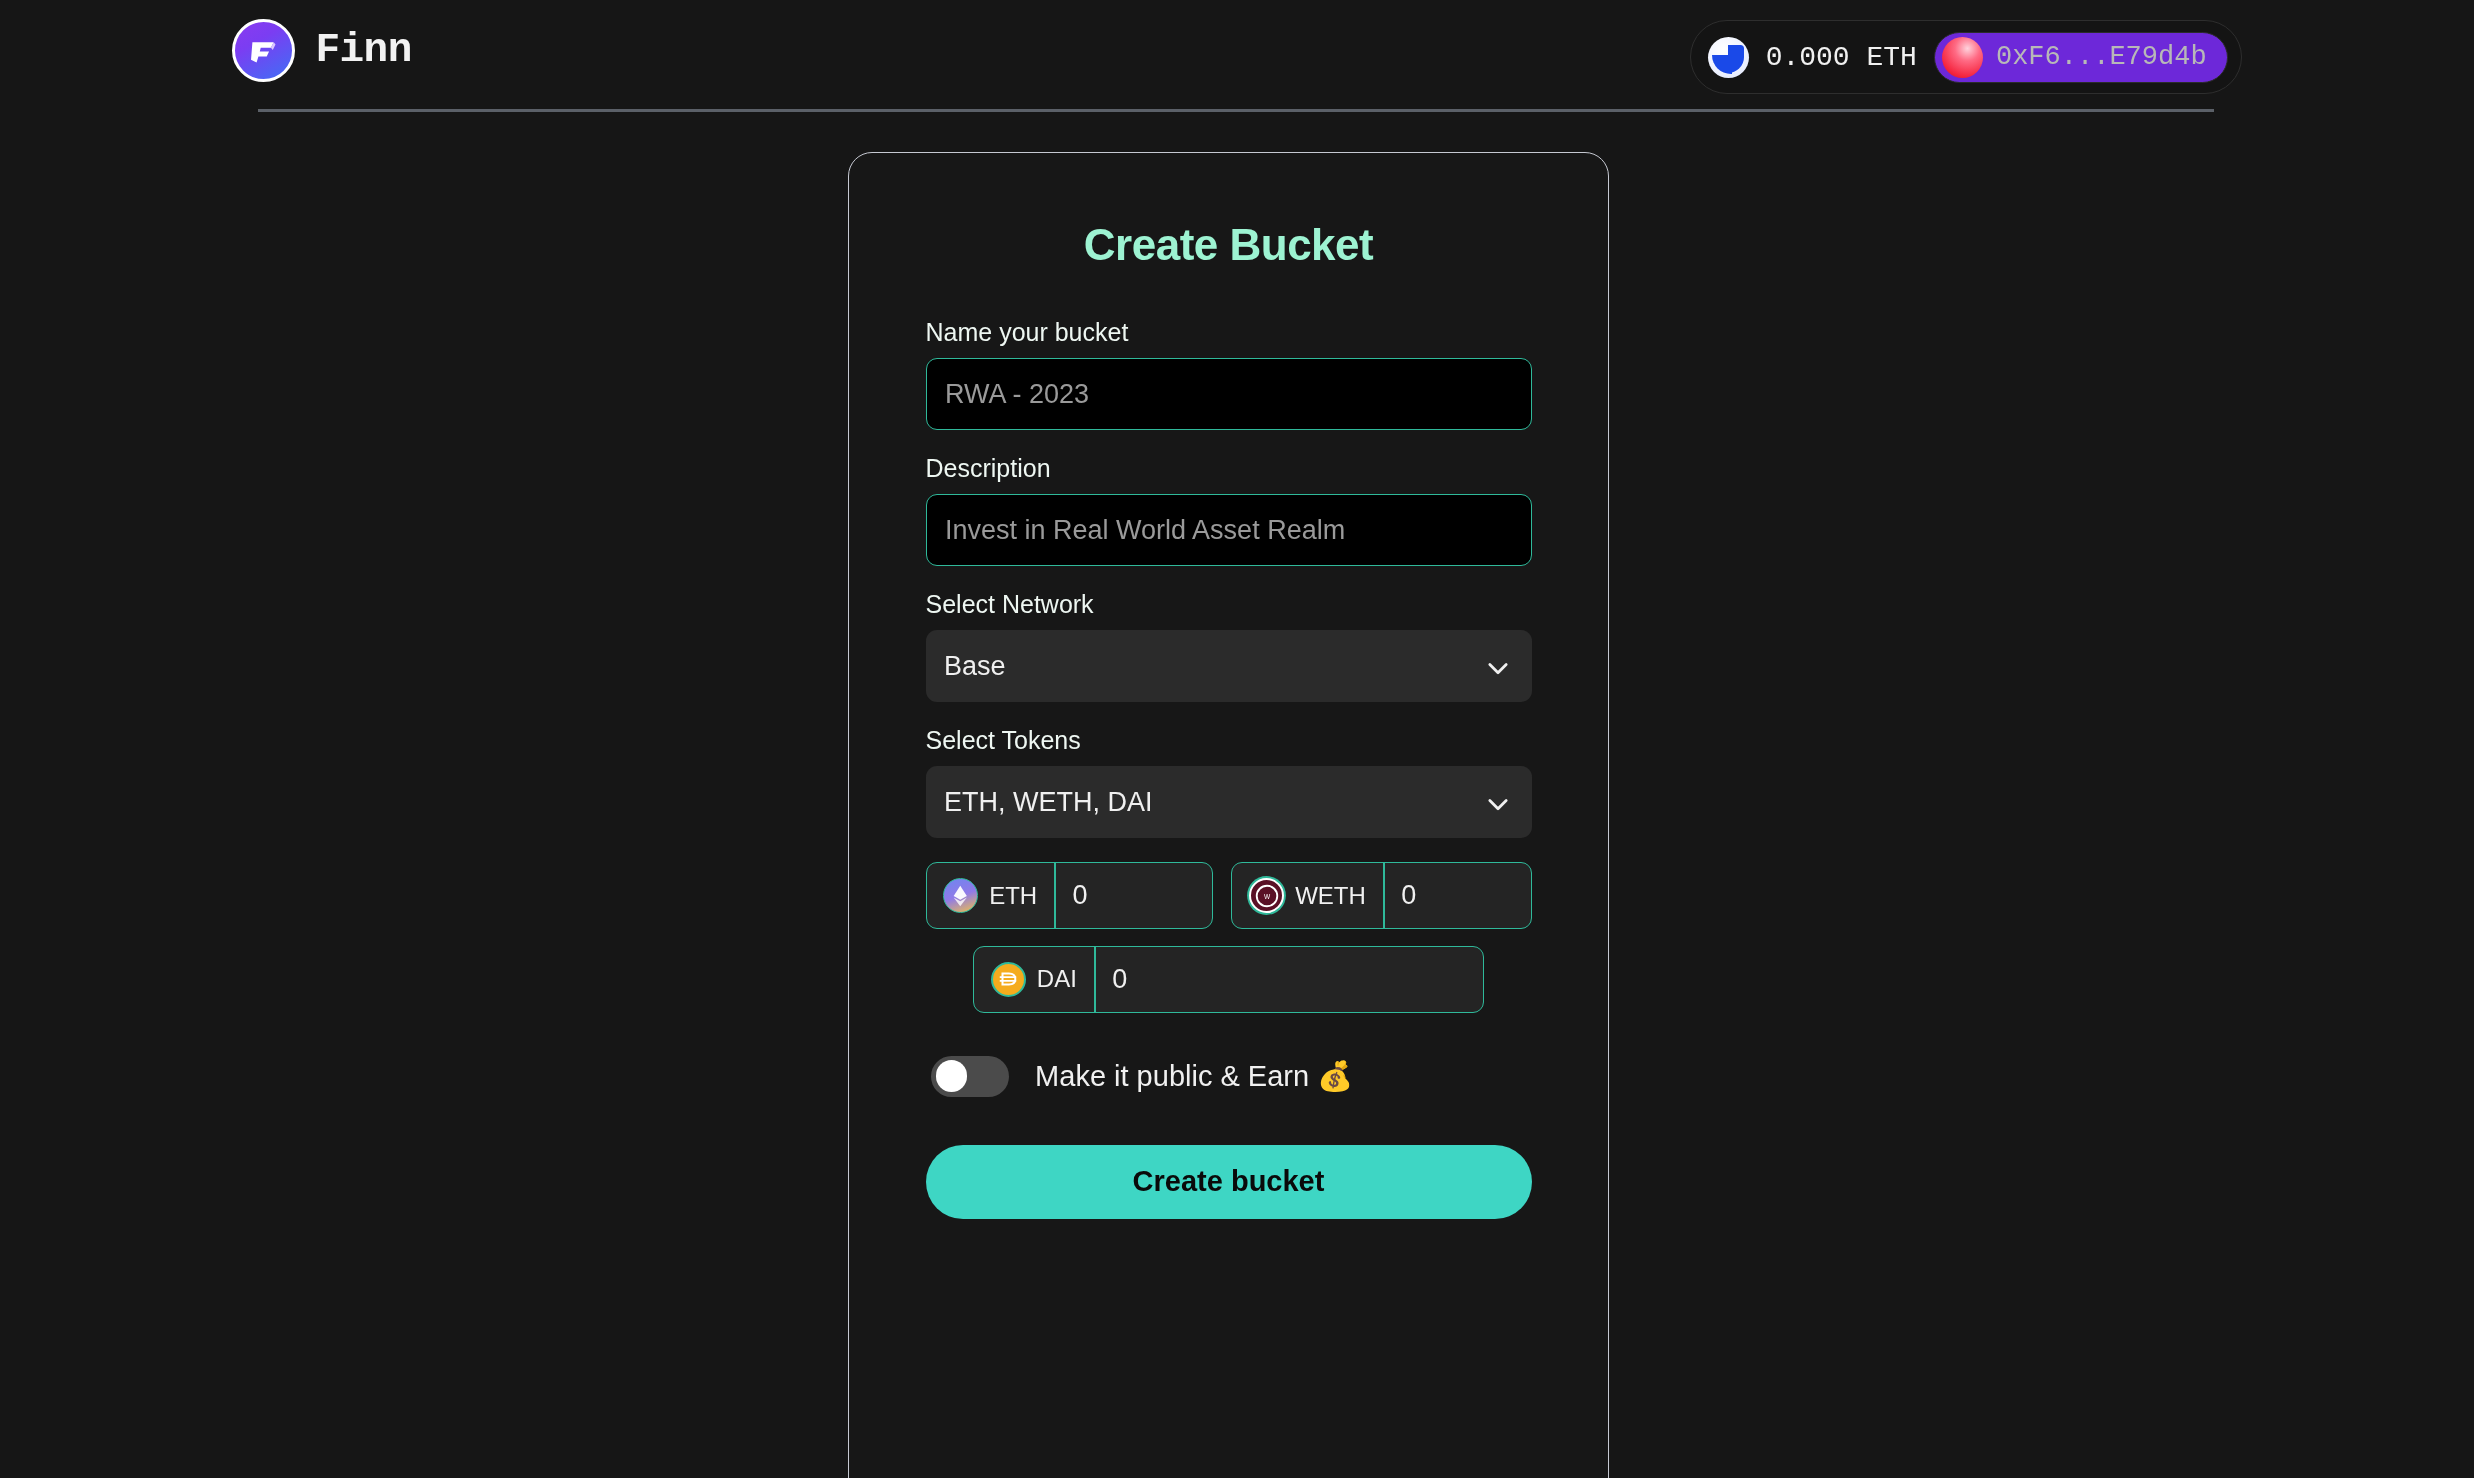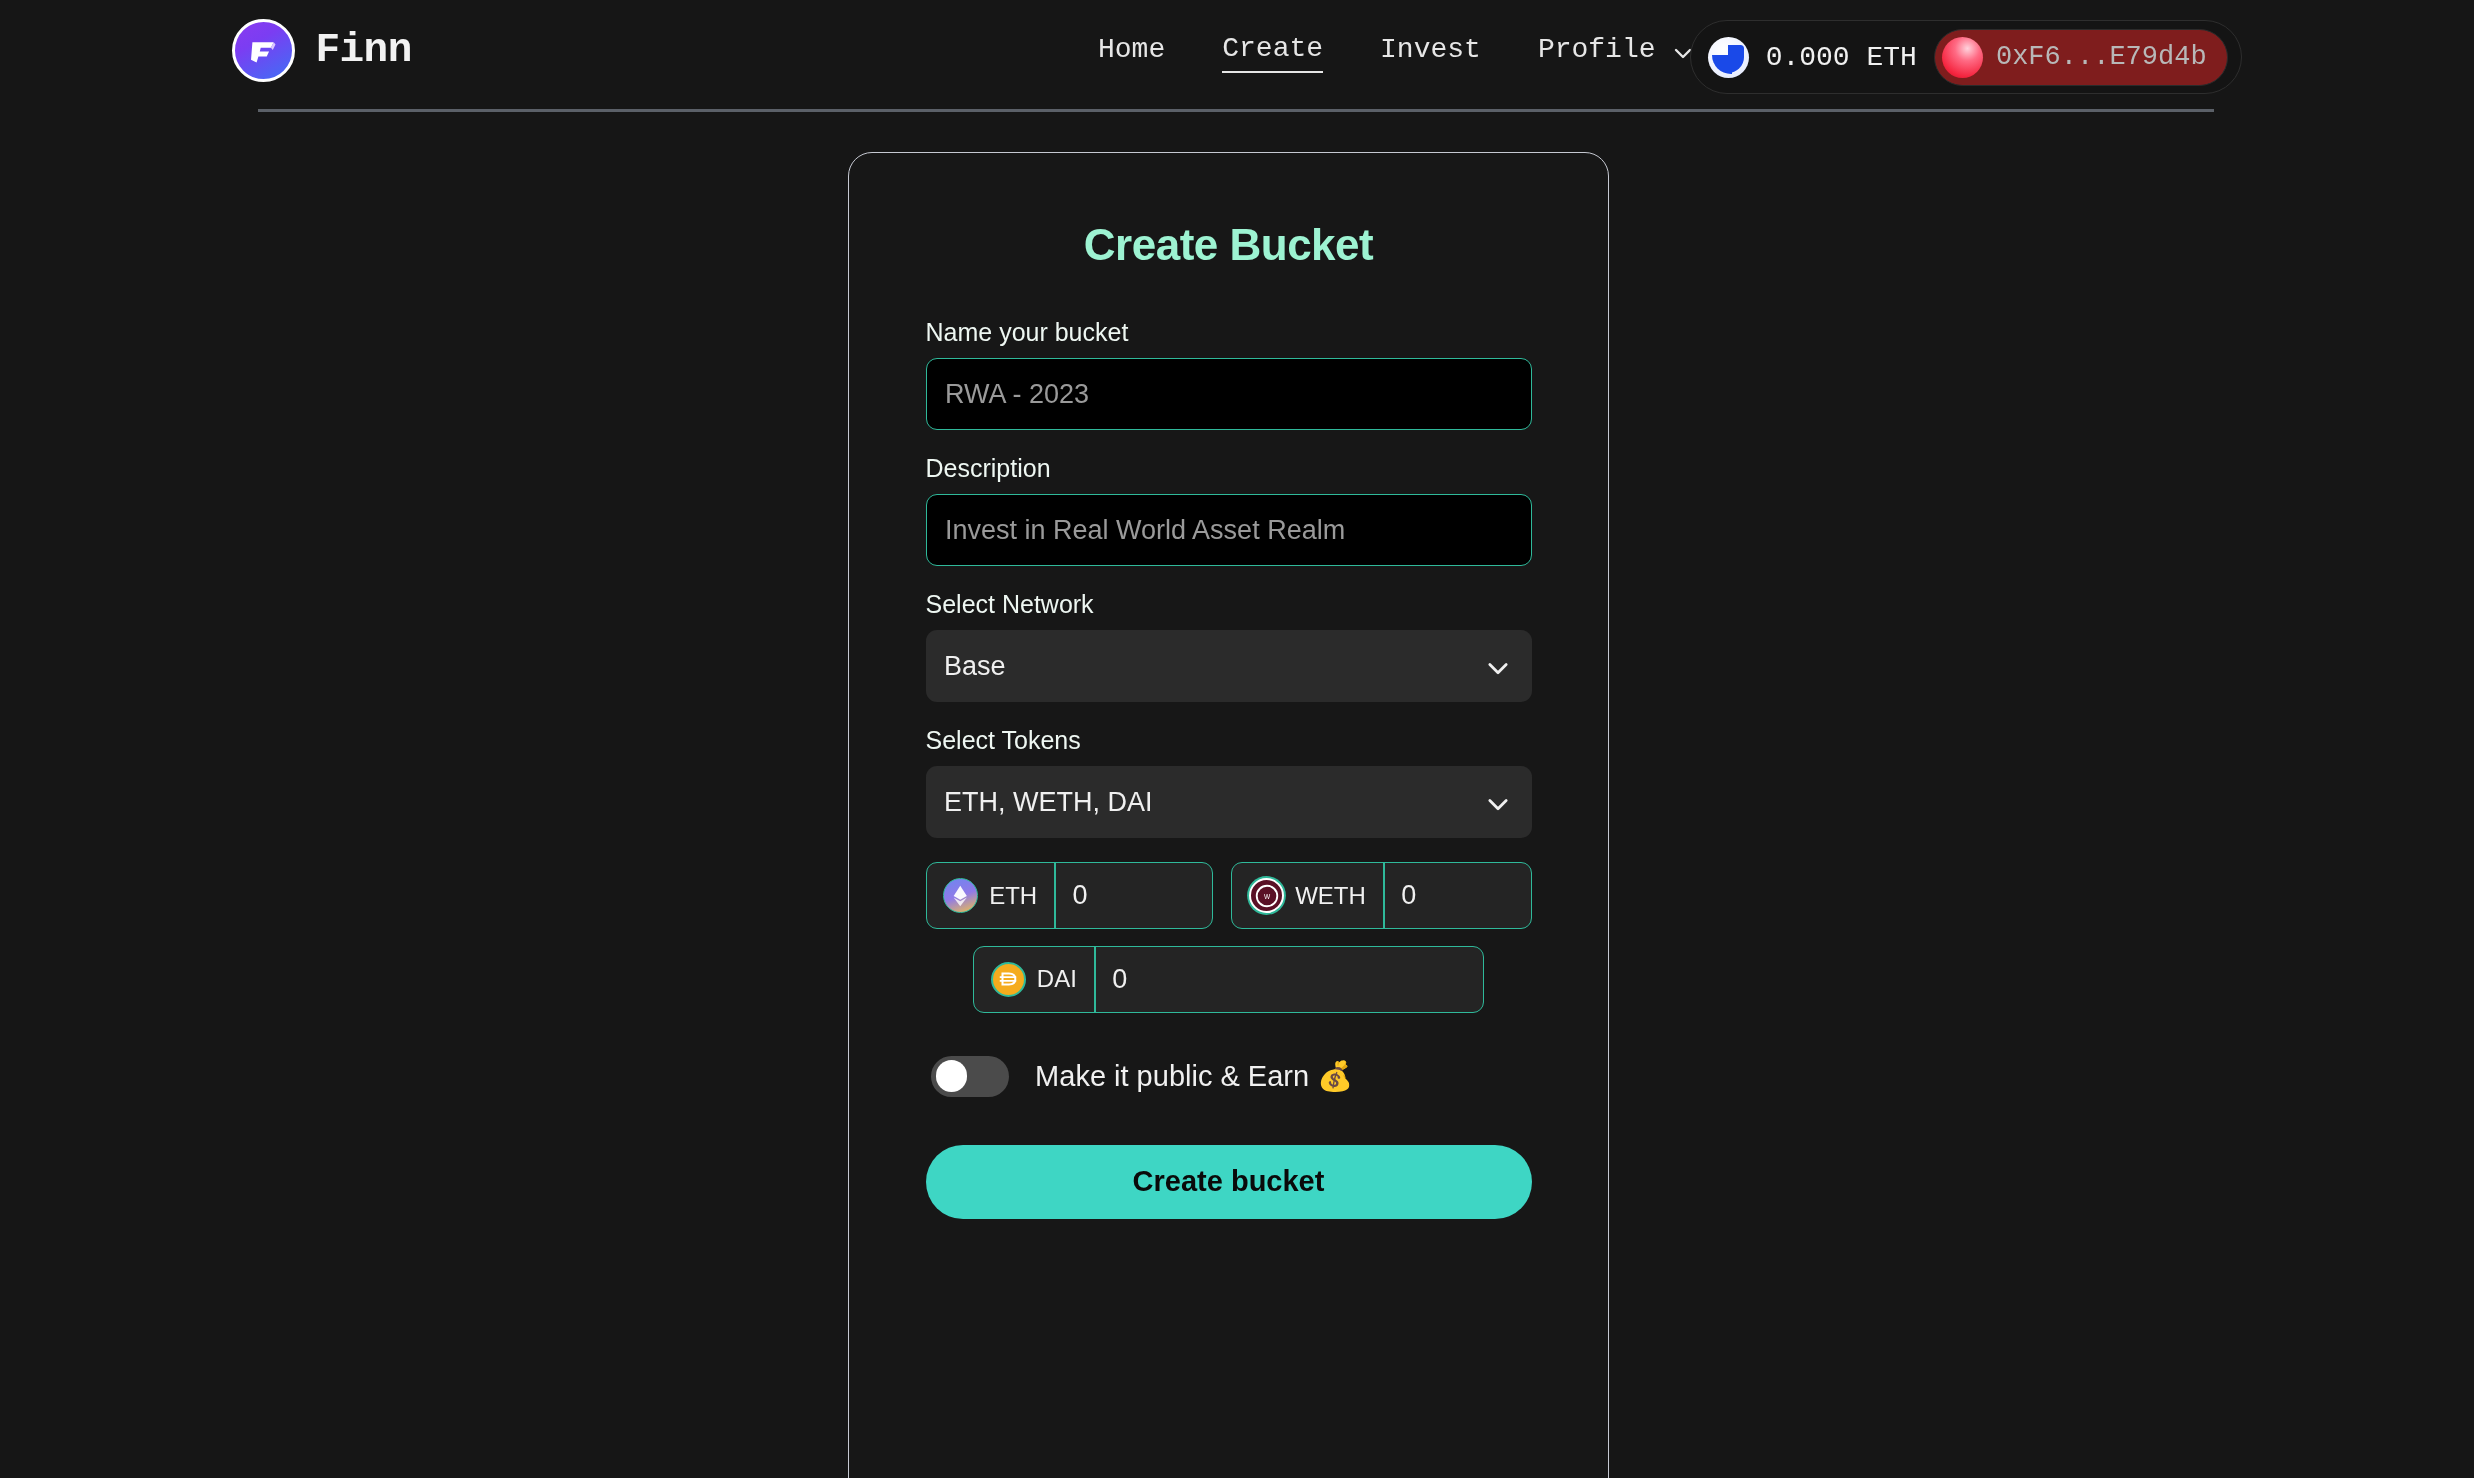--- a/index.html
+++ b/index.html
@@ -116,24 +116,24 @@
     border-top-right-radius: 3.7px;
     border-bottom-right-radius: 16.7px;
   }
   #wallet-balance {
     color: #f0f0f0;
     font-size: 28px;
     font-weight: 500;
     white-space: nowrap;
   }
   #address-pill {
-    height: 57px;
+    height: 51px;
     border: 1.9px solid #2b2b2b;
     border-radius: 29px;
-    background: #7f1d1d;
+    background: #6d28d9;
     display: flex;
     align-items: center;
     gap: 13px;
     padding: 0 20.4px 0 7.4px;
   }
   #avatar-blob {
     width: 41px; height: 41px;
     border-radius: 50%;
     background: radial-gradient(circle at 62% 28%, #ffd2dc 0%, #ff6a84 32%, #f5253f 72%, #c00d22 100%);
     flex: none;
@@ -345,33 +345,20 @@
   <div id="brand">
     <div id="logo-mark">
       <svg width="37" height="37" viewBox="0 0 40 40" aria-hidden="true">
         <path d="M8 11 L31 11 L28 17 L17 17 L16 21 L26 21 L23.5 26.5 L14.5 26.5 L12.5 33 L6.5 30 Z" fill="#ffffff"></path>
         <path d="M31 11 L33 13.5 L30 19.5 L28 17 Z" fill="#d9c6ff"></path>
       </svg>
     </div>
     <div id="brand-name">Finn</div>
   </div>
 
-  <div id="nav">
-    <div class="nav-item">Home</div>
-    <div class="nav-item active">Create</div>
-    <div class="nav-item">Invest</div>
-    <div id="nav-profile">
-      <span class="nav-item">Profile</span>
-      <span class="chev">
-        <svg width="24" height="24" viewBox="0 0 24 24" fill="none" aria-hidden="true">
-          <path d="M5 9 L12 16 L19 9" stroke="#e6e6e6" stroke-width="2.4" stroke-linecap="round" stroke-linejoin="round"></path>
-        </svg>
-      </span>
-    </div>
-  </div>
 
   <div id="wallet-pill">
     <div id="base-icon"></div>
     <div id="wallet-balance">0.000 ETH</div>
     <div id="address-pill">
       <div id="avatar-blob"></div>
       <div id="address-text">0xF6...E79d4b</div>
     </div>
   </div>
 

